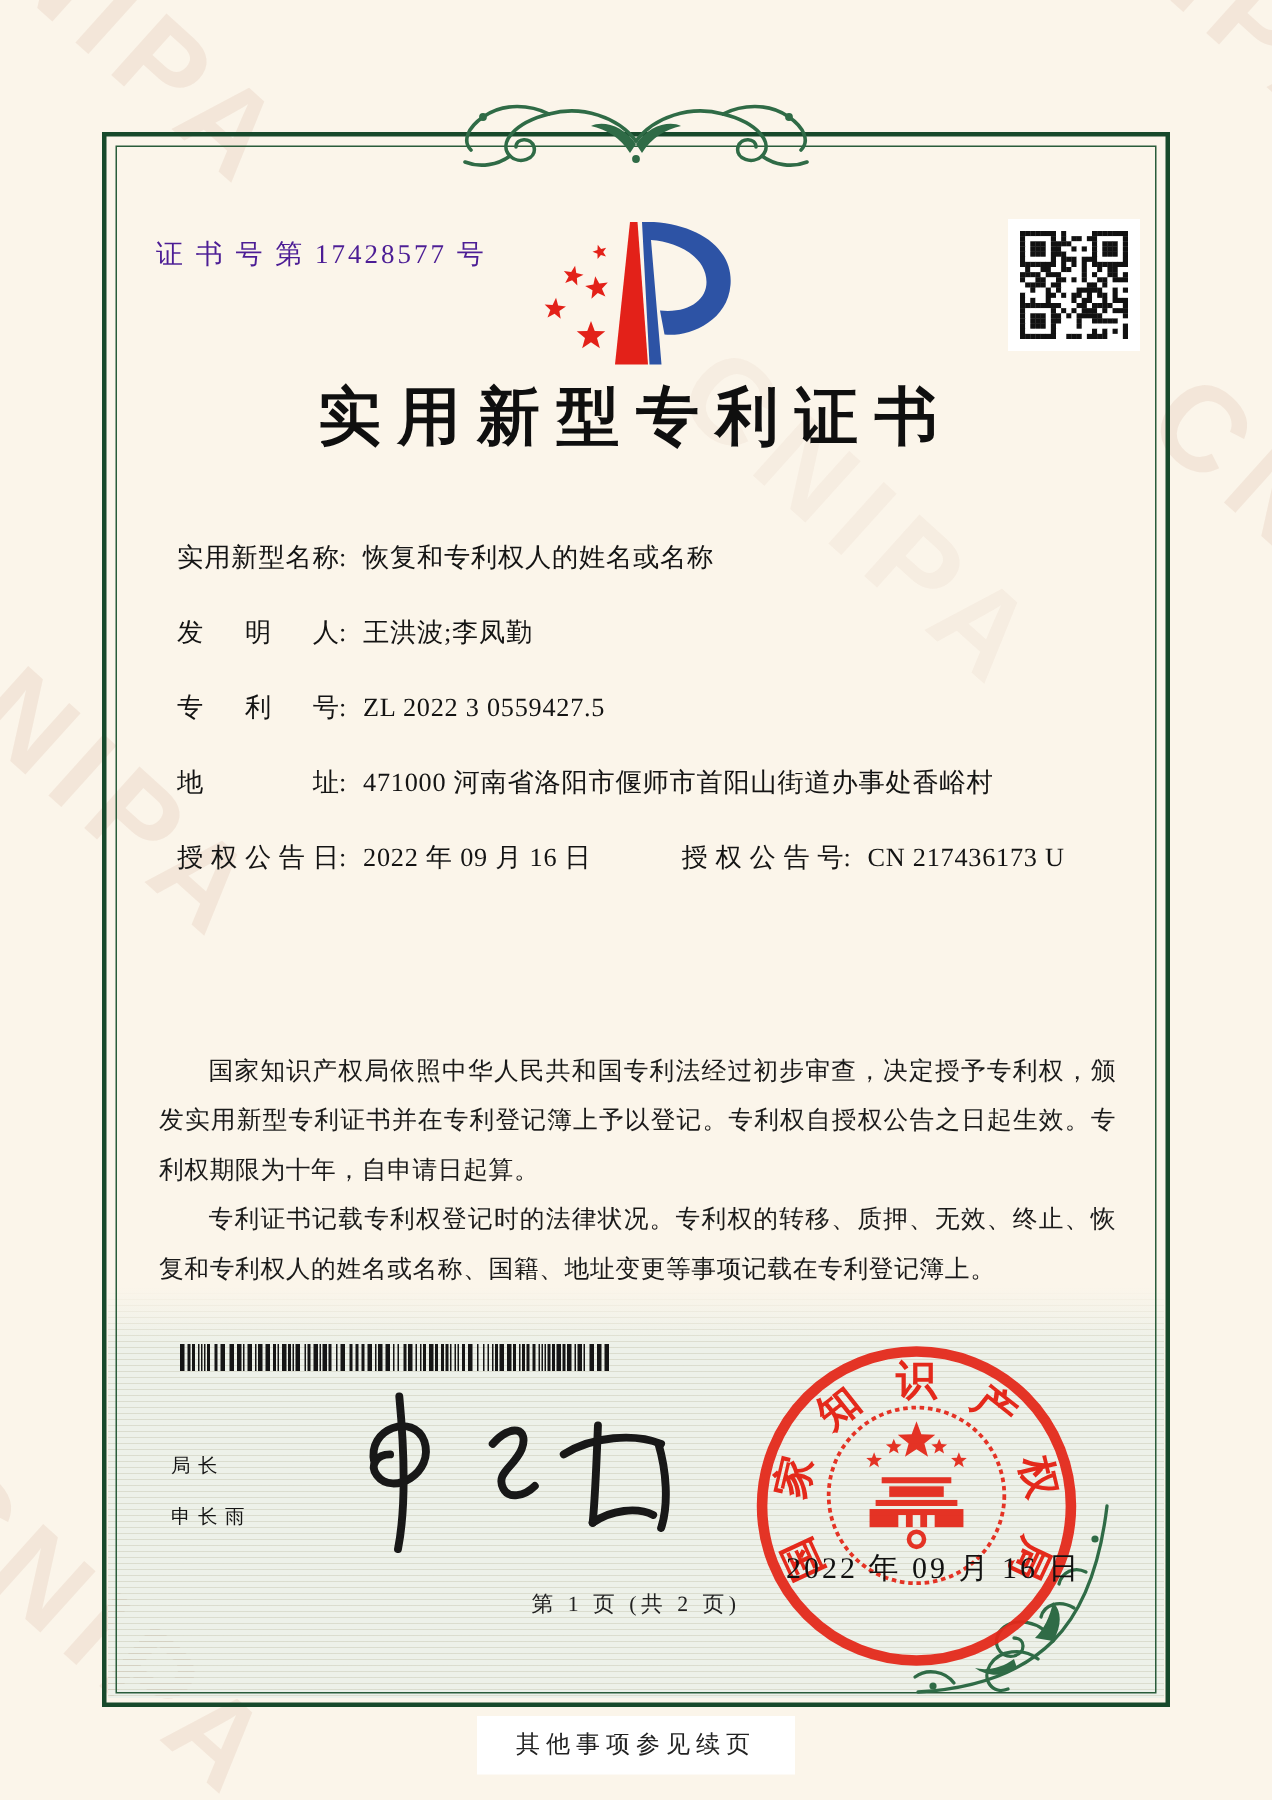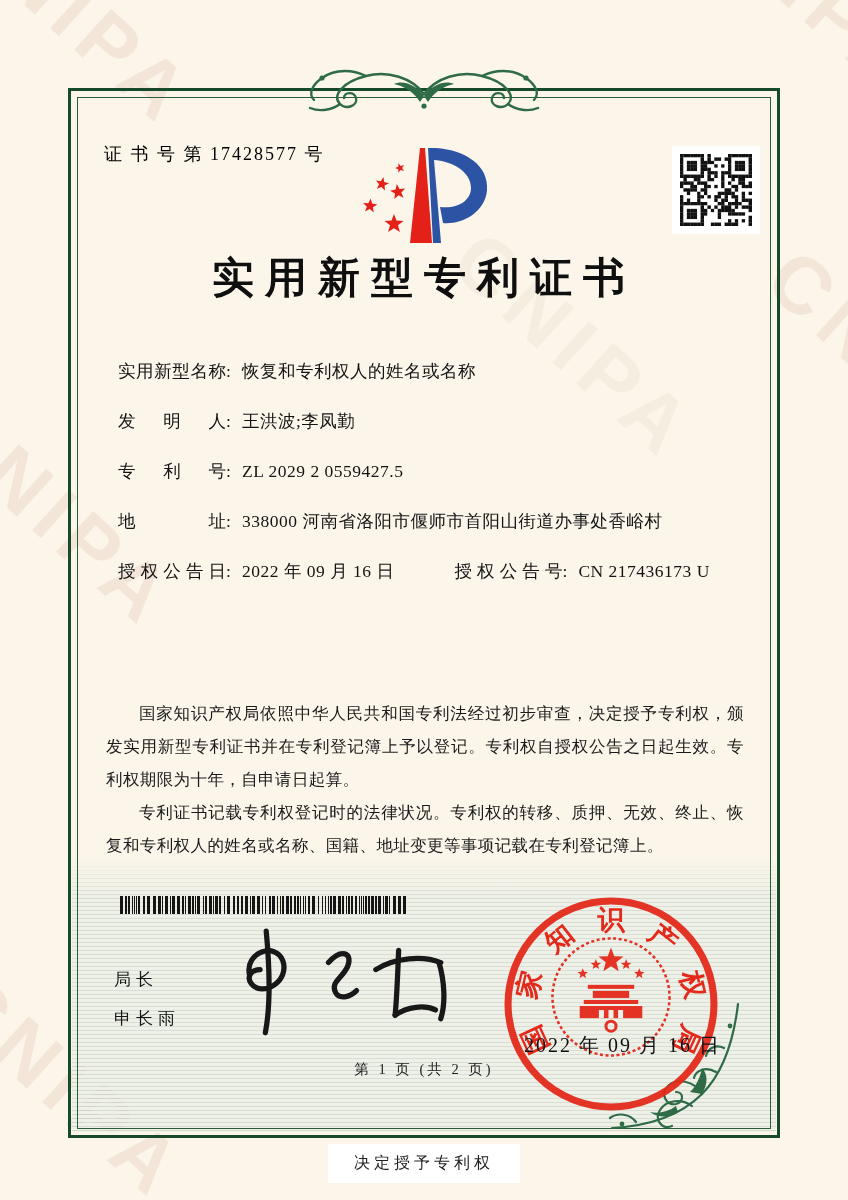--- a/index.html
+++ b/index.html
@@ -27,21 +27,21 @@
               #edf1e9 1px, #edf1e9 4px); }
 
   
   .frame-outer { position:absolute; z-index:2; left:68px; top:88px; width:712px; height:1050px;
                  border:3px solid #17492b; }
   .frame-inner { position:absolute; z-index:2; left:77px; top:97px; width:694px; height:1032px;
                  border:1px solid #2a5c3a; }
 
   .z { position:absolute; z-index:3; }
 
-  .cert-no { left:104px; top:142px; font-size:18px; letter-spacing:2px; color:#000000; }
+  .cert-no { left:104px; top:157px; font-size:18px; letter-spacing:2px; color:#4c1d95; }
 
   .logo-box { left:348px; top:144px; width:152px; height:108px; }
   .qr-box { left:672px; top:146px; width:88px; height:88px; background:#fff;
             display:flex; align-items:center; justify-content:center; }
 
   .title { left:0; top:250px; width:848px; text-align:center; font-size:42px; font-weight:bold;
            letter-spacing:11px; color:#0f0f0f; }
 
   .fields { left:118px; top:358px; width:620px; font-size:17.5px; color:#141414; }
   .field-row { margin-bottom:23px; line-height:27px; white-space:nowrap; }
@@ -50,21 +50,21 @@
   .f-value { letter-spacing:0.5px; }
   .grant { margin-left:60px; }
 
   .body-text { left:106px; top:697px; width:638px; font-size:16.5px; line-height:33px;
                text-align:justify; color:#1a1a1a; letter-spacing:0.4px; }
   .body-text p { margin:0; text-indent:2em; }
 
   .barcode { left:120px; top:896px; width:290px; height:18px; display:flex; align-items:stretch; }
   .barcode div { height:100%; }
 
-  .director { left:114px; top:968px; font-size:17px; color:#161616; letter-spacing:5px; }
+  .director { left:114px; top:968px; font-size:13px; color:#161616; letter-spacing:5px; }
   .director .name { margin-top:16px; }
 
   .sig-svg { left:225px; top:922px; }
   .seal-svg { left:503px; top:896px; }
   .seal-date { left:524px; top:1032px; font-size:20px; color:#111; letter-spacing:2px; z-index:4; }
 
   .page-info { left:0; top:1060px; width:848px; text-align:center; font-size:14.5px;
                letter-spacing:3px; color:#222; }
   .cont-box { left:50%; transform:translateX(-50%); top:1144px; background:#fff;
               padding:9px 26px; font-size:16px; letter-spacing:4px; color:#222; white-space:nowrap; }
@@ -589,24 +589,24 @@
   <div class="z title">实用新型专利证书</div>
 
   <div class="z fields">
     <div class="field-row">
       <span class="f-label">实用新型名称</span><span class="f-colon">:</span><span class="f-value">恢复和专利权人的姓名或名称</span>
     </div>
     <div class="field-row">
       <span class="f-label">发明人</span><span class="f-colon">:</span><span class="f-value">王洪波;李凤勤</span>
     </div>
     <div class="field-row">
-      <span class="f-label">专利号</span><span class="f-colon">:</span><span class="f-value">ZL 2029 2 0559427.5</span>
+      <span class="f-label">专利号</span><span class="f-colon">:</span><span class="f-value">ZL 2022 3 0559427.5</span>
     </div>
     <div class="field-row">
-      <span class="f-label">地址</span><span class="f-colon">:</span><span class="f-value">338000 河南省洛阳市偃师市首阳山街道办事处香峪村</span>
+      <span class="f-label">地址</span><span class="f-colon">:</span><span class="f-value">471000 河南省洛阳市偃师市首阳山街道办事处香峪村</span>
     </div>
     <div class="field-row">
       <span class="f-label">授权公告日</span><span class="f-colon">:</span><span class="f-value">2022 年 09 月 16 日</span><span class="grant"><span class="f-label">授权公告号</span><span class="f-colon">:</span><span class="f-value">CN 217436173 U</span></span>
     </div>
   </div>
 
   <div class="z body-text">
     <p>国家知识产权局依照中华人民共和国专利法经过初步审查，决定授予专利权，颁发实用新型专利证书并在专利登记簿上予以登记。专利权自授权公告之日起生效。专利权期限为十年，自申请日起算。</p>
     <p>专利证书记载专利权登记时的法律状况。专利权的转移、质押、无效、终止、恢复和专利权人的姓名或名称、国籍、地址变更等事项记载在专利登记簿上。</p>
   </div>
@@ -820,15 +820,15 @@
         <rect x="104.5" y="113" width="5" height="8"></rect>
         <rect x="114" y="113" width="5" height="8"></rect>
       </g>
       <circle cx="107" cy="129" r="5" fill="none" stroke="#e4291b" stroke-width="3"></circle>
     </g>
   </svg>
   <div class="z seal-date">2022 年 09 月 16 日</div>
 
   <div class="z page-info">第 1 页 (共 2 页)</div>
 
-  <div class="z cont-box">决定授予专利权</div>
+  <div class="z cont-box">其他事项参见续页</div>
 
 </div>
 
 </body></html>

